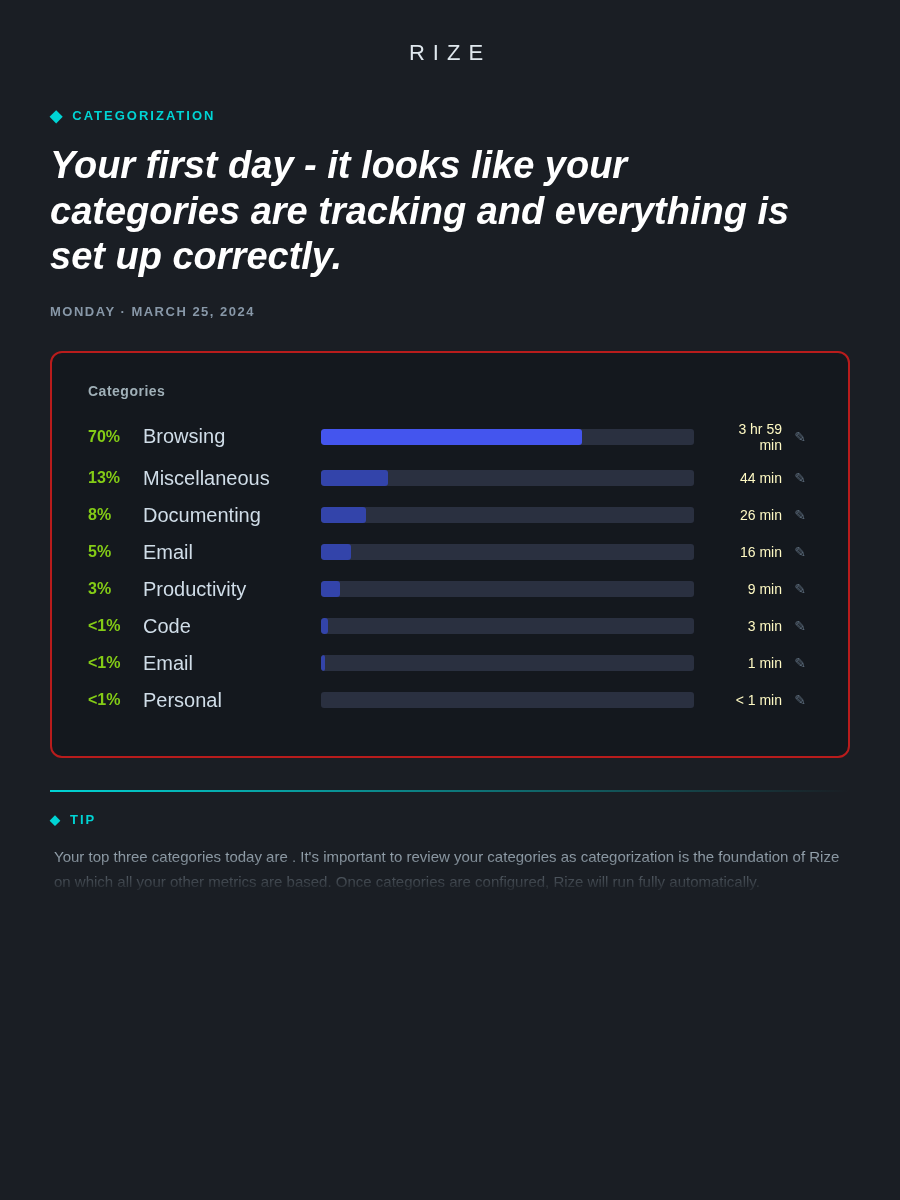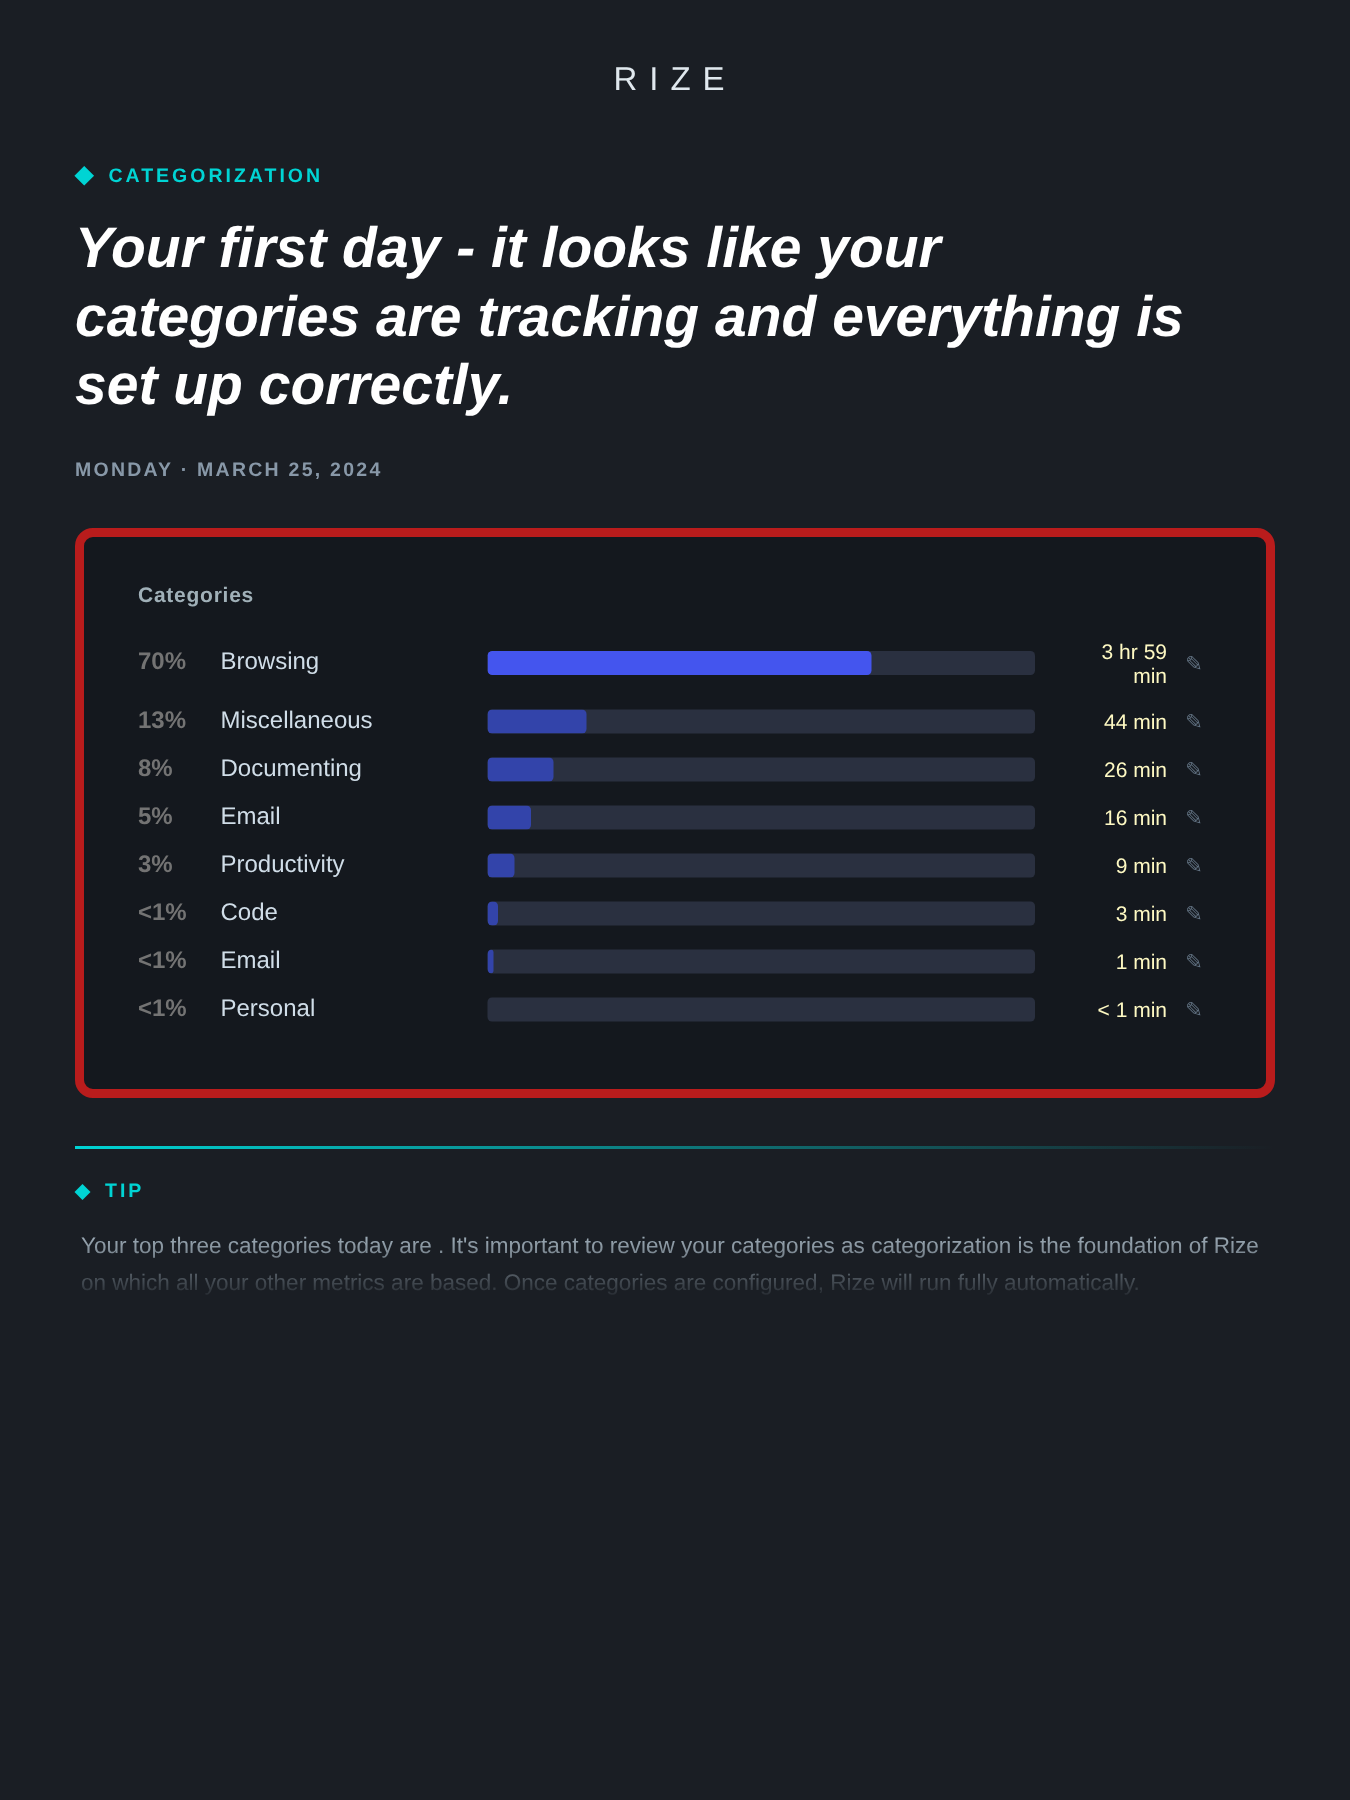--- a/index.html
+++ b/index.html
@@ -55,21 +55,21 @@
     .date-line {
       font-size: 13px;
       color: #8898a8;
       letter-spacing: 1.5px;
       font-weight: 600;
       margin-bottom: 32px;
     }
 
     .categories-card {
       background: #14181e;
-      border: 6px solid #b91c1c;
+      border: 2px solid #b91c1c;
       border-radius: 12px;
       padding: 30px 36px;
       margin-bottom: 0;
     }
 
     .categories-title {
       color: #a0b0b8;
       font-size: 14px;
       font-weight: 600;
       margin-bottom: 22px;
@@ -80,27 +80,27 @@
       display: flex;
       align-items: center;
       margin-bottom: 14px;
       gap: 0;
     }
 
     .cat-pct {
       width: 55px;
       font-size: 16px;
       font-weight: 600;
-      color: #737373;
+      color: #84cc16;
       flex-shrink: 0;
     }
 
     .cat-name {
       width: 160px;
-      font-size: 16px;
+      font-size: 20px;
       color: #d0dde8;
       flex-shrink: 0;
     }
 
     .bar-container {
       flex: 1;
       height: 16px;
       background: #2a3040;
       border-radius: 3px;
       overflow: hidden;

